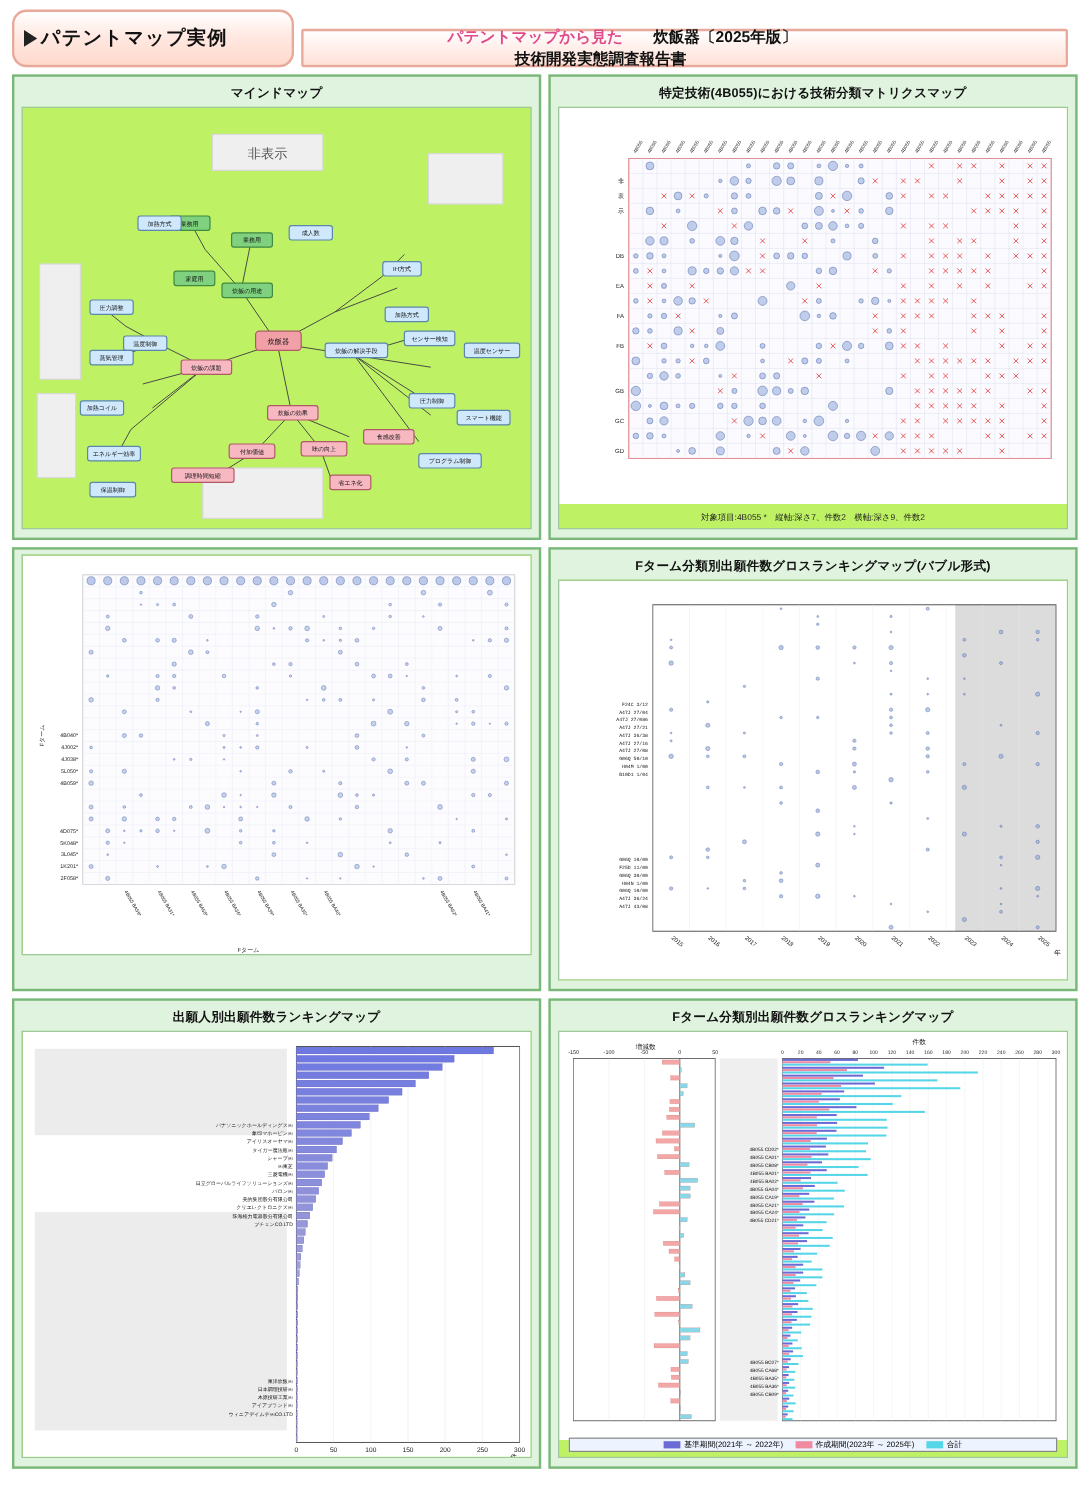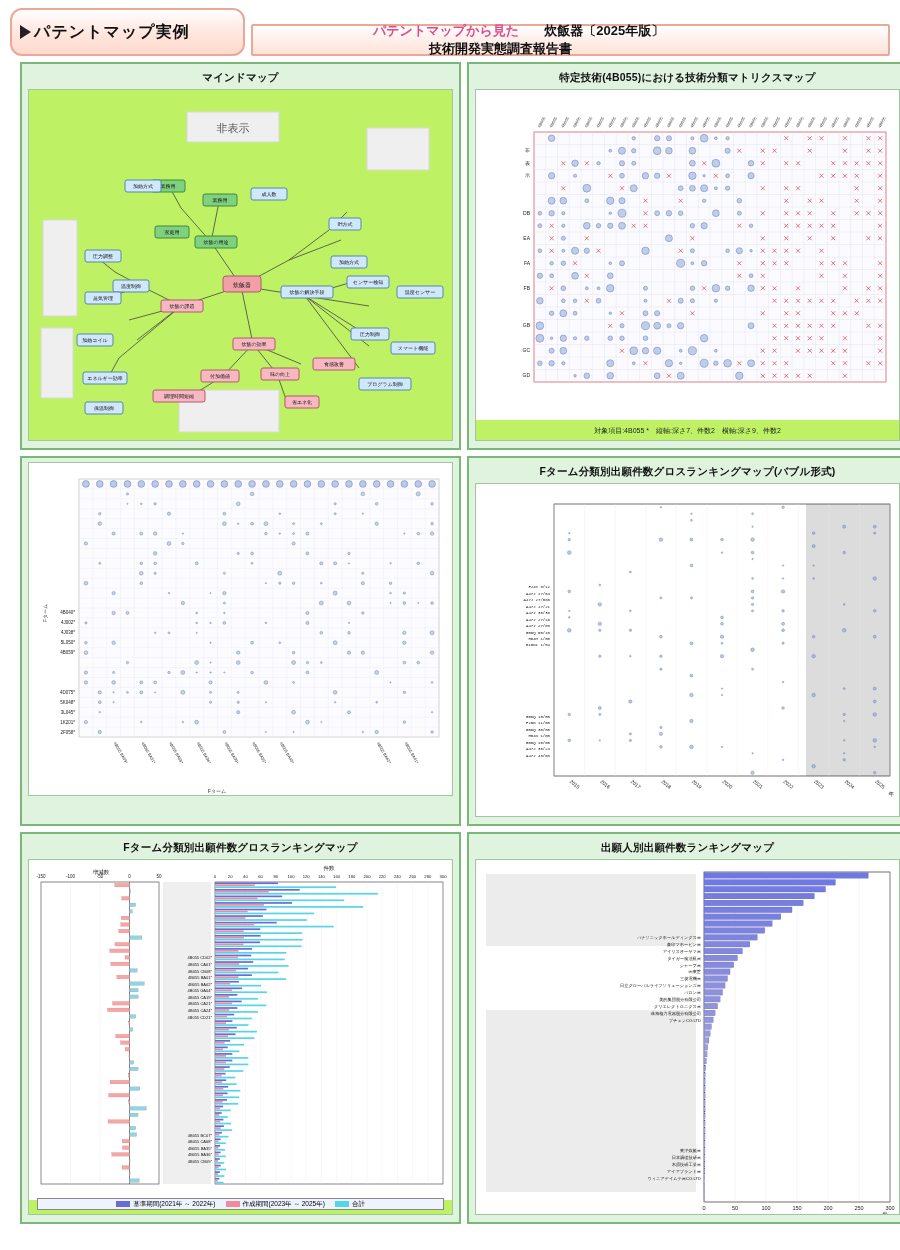--- a/index.html
+++ b/index.html
@@ -59,21 +59,21 @@
   .hr-line1 { font-size: 13px; font-weight: bold; color: #111; white-space: nowrap;}
   .hr-line1 .pink { color: #e04a8a; }
   .hr-line2 { font-size: 13px; font-weight: bold; color: #111; padding-left: 56px; }
 
   
   .grid {
     display: grid;
     grid-template-columns: 441px 441px;
     grid-template-rows: 388px 370px 392px;
     gap: 6px;
-    margin: 0 14px;
+    margin: 0 4px;
   }
   .panel {
     border: 2px solid #7ab87a;
     background: #dff3df;
     padding: 4px 6px 6px 6px;
     position: relative;
     overflow: hidden;
   }
   .panel-title {
     text-align: center;
@@ -1145,20 +1145,122 @@
               <text x="337.6363636363636" y="298" font-size="5" fill="#222" text-anchor="start" transform="rotate(40 337.6363636363636 298)" font-family="'Liberation Sans',sans-serif">2023</text>
               <text x="368.1818181818182" y="298" font-size="5" fill="#222" text-anchor="start" transform="rotate(40 368.1818181818182 298)" font-family="'Liberation Sans',sans-serif">2024</text>
               <text x="398.72727272727275" y="298" font-size="5" fill="#222" text-anchor="start" transform="rotate(40 398.72727272727275 298)" font-family="'Liberation Sans',sans-serif">2025</text>
             </g>
           <text x="418" y="312" font-size="5.5" fill="#222" text-anchor="end" font-family="'Liberation Sans',sans-serif">年</text>
         </svg>
       </div>
     </div>
 
     <div class="panel">
+      <div class="panel-title">出願人別出願件数ランキングマップ</div>
+      <div class="plot">
+        <svg width="425" height="358" viewBox="0 0 425 358">
+          <rect x="0" y="0" width="425" height="358" fill="#fff"></rect>
+
+          <rect x="10" y="14" width="210" height="72" fill="#ececec"></rect>
+          <rect x="10" y="150" width="210" height="182" fill="#ececec"></rect>
+          <rect x="228" y="12" width="186" height="330" fill="none" stroke="#333" stroke-width="0.7"></rect>
+          <g id="m4-grid" stroke="#e2e2e2" stroke-width="0.35">
+              <line x1="228" y1="12" x2="228" y2="342"></line>
+              <line x1="259" y1="12" x2="259" y2="342"></line>
+              <line x1="290" y1="12" x2="290" y2="342"></line>
+              <line x1="321" y1="12" x2="321" y2="342"></line>
+              <line x1="352" y1="12" x2="352" y2="342"></line>
+              <line x1="383" y1="12" x2="383" y2="342"></line>
+              <line x1="414" y1="12" x2="414" y2="342"></line>
+            </g>
+          <g id="m4-bars">
+              <rect x="228" y="12.6" width="164.3" height="5.675" fill="rgb(110,120,225)" stroke="#4a4ab5" stroke-width="0.2"></rect>
+              <rect x="228" y="19.475" width="131.44" height="5.675" fill="rgb(112,121,225)" stroke="#4a4ab5" stroke-width="0.2"></rect>
+              <rect x="228" y="26.35" width="121.52" height="5.675" fill="rgb(114,123,224)" stroke="#4a4ab5" stroke-width="0.2"></rect>
+              <rect x="228" y="33.225" width="110.36" height="5.675" fill="rgb(116,124,224)" stroke="#4a4ab5" stroke-width="0.2"></rect>
+              <rect x="228" y="40.1" width="99.2" height="5.675" fill="rgb(118,126,223)" stroke="#4a4ab5" stroke-width="0.2"></rect>
+              <rect x="228" y="46.975" width="88.04" height="5.675" fill="rgb(119,127,223)" stroke="#4a4ab5" stroke-width="0.2"></rect>
+              <rect x="228" y="53.85" width="76.88" height="5.675" fill="rgb(121,129,223)" stroke="#4a4ab5" stroke-width="0.2"></rect>
+              <rect x="228" y="60.725" width="68.2" height="5.675" fill="rgb(123,130,222)" stroke="#4a4ab5" stroke-width="0.2"></rect>
+              <rect x="228" y="67.6" width="60.76" height="5.675" fill="rgb(125,132,222)" stroke="#4a4ab5" stroke-width="0.2"></rect>
+              <rect x="228" y="74.475" width="53.32" height="5.675" fill="rgb(127,133,221)" stroke="#4a4ab5" stroke-width="0.2"></rect>
+              <rect x="228" y="81.35" width="45.88" height="5.675" fill="rgb(129,135,221)" stroke="#4a4ab5" stroke-width="0.2"></rect>
+              <rect x="228" y="88.225" width="38.44" height="5.675" fill="rgb(131,136,220)" stroke="#4a4ab5" stroke-width="0.2"></rect>
+              <rect x="228" y="95.1" width="33.48" height="5.675" fill="rgb(133,138,220)" stroke="#4a4ab5" stroke-width="0.2"></rect>
+              <rect x="228" y="101.975" width="29.76" height="5.675" fill="rgb(134,139,220)" stroke="#4a4ab5" stroke-width="0.2"></rect>
+              <rect x="228" y="108.85" width="26.04" height="5.675" fill="rgb(136,140,219)" stroke="#4a4ab5" stroke-width="0.2"></rect>
+              <rect x="228" y="115.725" width="23.56" height="5.675" fill="rgb(138,142,219)" stroke="#4a4ab5" stroke-width="0.2"></rect>
+              <rect x="228" y="122.6" width="21.08" height="5.675" fill="rgb(140,143,218)" stroke="#4a4ab5" stroke-width="0.2"></rect>
+              <rect x="228" y="129.475" width="18.6" height="5.675" fill="rgb(142,145,218)" stroke="#4a4ab5" stroke-width="0.2"></rect>
+              <rect x="228" y="136.35" width="16.12" height="5.675" fill="rgb(144,146,218)" stroke="#4a4ab5" stroke-width="0.2"></rect>
+              <rect x="228" y="143.225" width="13.64" height="5.675" fill="rgb(146,148,217)" stroke="#4a4ab5" stroke-width="0.2"></rect>
+              <rect x="228" y="150.1" width="11.16" height="5.675" fill="rgb(148,149,217)" stroke="#4a4ab5" stroke-width="0.2"></rect>
+              <rect x="228" y="156.975" width="9.3" height="5.675" fill="rgb(149,151,216)" stroke="#4a4ab5" stroke-width="0.2"></rect>
+              <rect x="228" y="163.85" width="7.44" height="5.675" fill="rgb(151,152,216)" stroke="#4a4ab5" stroke-width="0.2"></rect>
+              <rect x="228" y="170.725" width="6.2" height="5.675" fill="rgb(153,154,215)" stroke="#4a4ab5" stroke-width="0.2"></rect>
+              <rect x="228" y="177.6" width="4.96" height="5.675" fill="rgb(155,155,215)" stroke="#4a4ab5" stroke-width="0.2"></rect>
+              <rect x="228" y="184.475" width="3.72" height="5.675" fill="rgb(157,156,215)" stroke="#4a4ab5" stroke-width="0.2"></rect>
+              <rect x="228" y="191.35" width="3.1" height="5.675" fill="rgb(159,158,214)" stroke="#4a4ab5" stroke-width="0.2"></rect>
+              <rect x="228" y="198.225" width="2.48" height="5.675" fill="rgb(161,159,214)" stroke="#4a4ab5" stroke-width="0.2"></rect>
+              <rect x="228" y="205.1" width="1.86" height="5.675" fill="rgb(163,161,213)" stroke="#4a4ab5" stroke-width="0.2"></rect>
+              <rect x="228" y="211.975" width="1.24" height="5.675" fill="rgb(164,162,213)" stroke="#4a4ab5" stroke-width="0.2"></rect>
+              <rect x="228" y="218.85" width="1.24" height="5.675" fill="rgb(166,164,213)" stroke="#4a4ab5" stroke-width="0.2"></rect>
+              <rect x="228" y="225.725" width="1.2152" height="5.675" fill="rgb(168,165,212)" stroke="#4a4ab5" stroke-width="0.2"></rect>
+              <rect x="228" y="232.6" width="1.1904000000000001" height="5.675" fill="rgb(170,167,212)" stroke="#4a4ab5" stroke-width="0.2"></rect>
+              <rect x="228" y="239.475" width="1.1656" height="5.675" fill="rgb(172,168,211)" stroke="#4a4ab5" stroke-width="0.2"></rect>
+              <rect x="228" y="246.35" width="1.1408" height="5.675" fill="rgb(174,170,211)" stroke="#4a4ab5" stroke-width="0.2"></rect>
+              <rect x="228" y="253.225" width="1.116" height="5.675" fill="rgb(176,171,210)" stroke="#4a4ab5" stroke-width="0.2"></rect>
+              <rect x="228" y="260.1" width="1.0912" height="5.675" fill="rgb(178,173,210)" stroke="#4a4ab5" stroke-width="0.2"></rect>
+              <rect x="228" y="266.975" width="1.0664" height="5.675" fill="rgb(179,174,210)" stroke="#4a4ab5" stroke-width="0.2"></rect>
+              <rect x="228" y="273.85" width="1.0415999999999999" height="5.675" fill="rgb(181,175,209)" stroke="#4a4ab5" stroke-width="0.2"></rect>
+              <rect x="228" y="280.725" width="1.0168000000000001" height="5.675" fill="rgb(183,177,209)" stroke="#4a4ab5" stroke-width="0.2"></rect>
+              <rect x="228" y="287.6" width="0.9920000000000001" height="5.675" fill="rgb(185,178,208)" stroke="#4a4ab5" stroke-width="0.2"></rect>
+              <rect x="228" y="294.475" width="0.9672000000000001" height="5.675" fill="rgb(187,180,208)" stroke="#4a4ab5" stroke-width="0.2"></rect>
+              <rect x="228" y="301.35" width="0.9424000000000001" height="5.675" fill="rgb(189,181,208)" stroke="#4a4ab5" stroke-width="0.2"></rect>
+              <rect x="228" y="308.225" width="0.9175999999999999" height="5.675" fill="rgb(191,183,207)" stroke="#4a4ab5" stroke-width="0.2"></rect>
+              <rect x="228" y="315.1" width="0.8927999999999999" height="5.675" fill="rgb(193,184,207)" stroke="#4a4ab5" stroke-width="0.2"></rect>
+              <rect x="228" y="321.975" width="0.8679999999999999" height="5.675" fill="rgb(194,186,206)" stroke="#4a4ab5" stroke-width="0.2"></rect>
+              <rect x="228" y="328.85" width="0.8432" height="5.675" fill="rgb(196,187,206)" stroke="#4a4ab5" stroke-width="0.2"></rect>
+              <rect x="228" y="335.725" width="0.8183999999999999" height="5.675" fill="rgb(198,189,205)" stroke="#4a4ab5" stroke-width="0.2"></rect>
+            </g>
+          <g id="m4-ylabels">
+              <text x="225" y="79.03125" font-size="4.2" fill="#111" text-anchor="end" font-family="'Liberation Sans',sans-serif">パナソニックホールディングス㈱</text>
+              <text x="225" y="85.90625" font-size="4.2" fill="#111" text-anchor="end" font-family="'Liberation Sans',sans-serif">象印マホービン㈱</text>
+              <text x="225" y="92.78125" font-size="4.2" fill="#111" text-anchor="end" font-family="'Liberation Sans',sans-serif">アイリスオーヤマ㈱</text>
+              <text x="225" y="99.65625" font-size="4.2" fill="#111" text-anchor="end" font-family="'Liberation Sans',sans-serif">タイガー魔法瓶㈱</text>
+              <text x="225" y="106.53125" font-size="4.2" fill="#111" text-anchor="end" font-family="'Liberation Sans',sans-serif">シャープ㈱</text>
+              <text x="225" y="113.40625" font-size="4.2" fill="#111" text-anchor="end" font-family="'Liberation Sans',sans-serif">㈱東芝</text>
+              <text x="225" y="120.28125" font-size="4.2" fill="#111" text-anchor="end" font-family="'Liberation Sans',sans-serif">三菱電機㈱</text>
+              <text x="225" y="127.15625" font-size="4.2" fill="#111" text-anchor="end" font-family="'Liberation Sans',sans-serif">日立グローバルライフソリューションズ㈱</text>
+              <text x="225" y="134.03125" font-size="4.2" fill="#111" text-anchor="end" font-family="'Liberation Sans',sans-serif">バロン㈱</text>
+              <text x="225" y="140.90625" font-size="4.2" fill="#111" text-anchor="end" font-family="'Liberation Sans',sans-serif">美的集団股分有限公司</text>
+              <text x="225" y="147.78125" font-size="4.2" fill="#111" text-anchor="end" font-family="'Liberation Sans',sans-serif">クリエレクトロニクス㈱</text>
+              <text x="225" y="154.65625" font-size="4.2" fill="#111" text-anchor="end" font-family="'Liberation Sans',sans-serif">珠海格力電器股分有限公司</text>
+              <text x="225" y="161.53125" font-size="4.2" fill="#111" text-anchor="end" font-family="'Liberation Sans',sans-serif">ブチェンCO.LTD</text>
+              <text x="225" y="292.15625" font-size="4.2" fill="#111" text-anchor="end" font-family="'Liberation Sans',sans-serif">東洋炊飯㈱</text>
+              <text x="225" y="299.03125" font-size="4.2" fill="#111" text-anchor="end" font-family="'Liberation Sans',sans-serif">日本調理技研㈱</text>
+              <text x="225" y="305.90625" font-size="4.2" fill="#111" text-anchor="end" font-family="'Liberation Sans',sans-serif">木原技研工業㈱</text>
+              <text x="225" y="312.78125" font-size="4.2" fill="#111" text-anchor="end" font-family="'Liberation Sans',sans-serif">アイアブランド㈱</text>
+              <text x="225" y="319.65625" font-size="4.2" fill="#111" text-anchor="end" font-family="'Liberation Sans',sans-serif">ウィニアデイムテ㈱CO.LTD</text>
+            </g>
+          <g id="m4-xlabels">
+              <text x="228" y="350" font-size="5.5" fill="#222" text-anchor="middle" font-family="'Liberation Sans',sans-serif">0</text>
+              <text x="259" y="350" font-size="5.5" fill="#222" text-anchor="middle" font-family="'Liberation Sans',sans-serif">50</text>
+              <text x="290" y="350" font-size="5.5" fill="#222" text-anchor="middle" font-family="'Liberation Sans',sans-serif">100</text>
+              <text x="321" y="350" font-size="5.5" fill="#222" text-anchor="middle" font-family="'Liberation Sans',sans-serif">150</text>
+              <text x="352" y="350" font-size="5.5" fill="#222" text-anchor="middle" font-family="'Liberation Sans',sans-serif">200</text>
+              <text x="383" y="350" font-size="5.5" fill="#222" text-anchor="middle" font-family="'Liberation Sans',sans-serif">250</text>
+              <text x="414" y="350" font-size="5.5" fill="#222" text-anchor="middle" font-family="'Liberation Sans',sans-serif">300</text>
+            </g>
+          <text x="412" y="356" font-size="5.5" fill="#222" text-anchor="end" font-family="'Liberation Sans',sans-serif">件</text>
+        </svg>
+      </div>
+    </div>
+
+    <div class="panel">
       <div class="panel-title">Fターム分類別出願件数グロスランキングマップ</div>
       <div class="plot">
         <svg width="425" height="340" viewBox="0 0 425 340">
           <rect x="0" y="0" width="425" height="340" fill="#fff"></rect>
           <text x="72" y="14" font-size="5.5" fill="#222" text-anchor="middle" font-family="'Liberation Sans',sans-serif">増減数</text>
           <text x="300" y="10" font-size="5.5" fill="#222" text-anchor="middle" font-family="'Liberation Sans',sans-serif">件数</text>
 
           <rect x="12" y="22" width="118" height="302" fill="none" stroke="#333" stroke-width="0.6"></rect>
 
           <rect x="186" y="22" width="228" height="302" fill="none" stroke="#333" stroke-width="0.6"></rect>
@@ -1425,116 +1527,14 @@
             <span>作成期間(2023年 ～ 2025年)</span>
           </span>
           <span class="lg-item">
             <span class="lg-sw" style="background:#55d6e8"></span>
             <span>合計</span>
           </span>
         </div>
       </div>
     </div>
 
-    <div class="panel">
-      <div class="panel-title">出願人別出願件数ランキングマップ</div>
-      <div class="plot">
-        <svg width="425" height="358" viewBox="0 0 425 358">
-          <rect x="0" y="0" width="425" height="358" fill="#fff"></rect>
-
-          <rect x="10" y="14" width="210" height="72" fill="#ececec"></rect>
-          <rect x="10" y="150" width="210" height="182" fill="#ececec"></rect>
-          <rect x="228" y="12" width="186" height="330" fill="none" stroke="#333" stroke-width="0.7"></rect>
-          <g id="m4-grid" stroke="#e2e2e2" stroke-width="0.35">
-              <line x1="228" y1="12" x2="228" y2="342"></line>
-              <line x1="259" y1="12" x2="259" y2="342"></line>
-              <line x1="290" y1="12" x2="290" y2="342"></line>
-              <line x1="321" y1="12" x2="321" y2="342"></line>
-              <line x1="352" y1="12" x2="352" y2="342"></line>
-              <line x1="383" y1="12" x2="383" y2="342"></line>
-              <line x1="414" y1="12" x2="414" y2="342"></line>
-            </g>
-          <g id="m4-bars">
-              <rect x="228" y="12.6" width="164.3" height="5.675" fill="rgb(110,120,225)" stroke="#4a4ab5" stroke-width="0.2"></rect>
-              <rect x="228" y="19.475" width="131.44" height="5.675" fill="rgb(112,121,225)" stroke="#4a4ab5" stroke-width="0.2"></rect>
-              <rect x="228" y="26.35" width="121.52" height="5.675" fill="rgb(114,123,224)" stroke="#4a4ab5" stroke-width="0.2"></rect>
-              <rect x="228" y="33.225" width="110.36" height="5.675" fill="rgb(116,124,224)" stroke="#4a4ab5" stroke-width="0.2"></rect>
-              <rect x="228" y="40.1" width="99.2" height="5.675" fill="rgb(118,126,223)" stroke="#4a4ab5" stroke-width="0.2"></rect>
-              <rect x="228" y="46.975" width="88.04" height="5.675" fill="rgb(119,127,223)" stroke="#4a4ab5" stroke-width="0.2"></rect>
-              <rect x="228" y="53.85" width="76.88" height="5.675" fill="rgb(121,129,223)" stroke="#4a4ab5" stroke-width="0.2"></rect>
-              <rect x="228" y="60.725" width="68.2" height="5.675" fill="rgb(123,130,222)" stroke="#4a4ab5" stroke-width="0.2"></rect>
-              <rect x="228" y="67.6" width="60.76" height="5.675" fill="rgb(125,132,222)" stroke="#4a4ab5" stroke-width="0.2"></rect>
-              <rect x="228" y="74.475" width="53.32" height="5.675" fill="rgb(127,133,221)" stroke="#4a4ab5" stroke-width="0.2"></rect>
-              <rect x="228" y="81.35" width="45.88" height="5.675" fill="rgb(129,135,221)" stroke="#4a4ab5" stroke-width="0.2"></rect>
-              <rect x="228" y="88.225" width="38.44" height="5.675" fill="rgb(131,136,220)" stroke="#4a4ab5" stroke-width="0.2"></rect>
-              <rect x="228" y="95.1" width="33.48" height="5.675" fill="rgb(133,138,220)" stroke="#4a4ab5" stroke-width="0.2"></rect>
-              <rect x="228" y="101.975" width="29.76" height="5.675" fill="rgb(134,139,220)" stroke="#4a4ab5" stroke-width="0.2"></rect>
-              <rect x="228" y="108.85" width="26.04" height="5.675" fill="rgb(136,140,219)" stroke="#4a4ab5" stroke-width="0.2"></rect>
-              <rect x="228" y="115.725" width="23.56" height="5.675" fill="rgb(138,142,219)" stroke="#4a4ab5" stroke-width="0.2"></rect>
-              <rect x="228" y="122.6" width="21.08" height="5.675" fill="rgb(140,143,218)" stroke="#4a4ab5" stroke-width="0.2"></rect>
-              <rect x="228" y="129.475" width="18.6" height="5.675" fill="rgb(142,145,218)" stroke="#4a4ab5" stroke-width="0.2"></rect>
-              <rect x="228" y="136.35" width="16.12" height="5.675" fill="rgb(144,146,218)" stroke="#4a4ab5" stroke-width="0.2"></rect>
-              <rect x="228" y="143.225" width="13.64" height="5.675" fill="rgb(146,148,217)" stroke="#4a4ab5" stroke-width="0.2"></rect>
-              <rect x="228" y="150.1" width="11.16" height="5.675" fill="rgb(148,149,217)" stroke="#4a4ab5" stroke-width="0.2"></rect>
-              <rect x="228" y="156.975" width="9.3" height="5.675" fill="rgb(149,151,216)" stroke="#4a4ab5" stroke-width="0.2"></rect>
-              <rect x="228" y="163.85" width="7.44" height="5.675" fill="rgb(151,152,216)" stroke="#4a4ab5" stroke-width="0.2"></rect>
-              <rect x="228" y="170.725" width="6.2" height="5.675" fill="rgb(153,154,215)" stroke="#4a4ab5" stroke-width="0.2"></rect>
-              <rect x="228" y="177.6" width="4.96" height="5.675" fill="rgb(155,155,215)" stroke="#4a4ab5" stroke-width="0.2"></rect>
-              <rect x="228" y="184.475" width="3.72" height="5.675" fill="rgb(157,156,215)" stroke="#4a4ab5" stroke-width="0.2"></rect>
-              <rect x="228" y="191.35" width="3.1" height="5.675" fill="rgb(159,158,214)" stroke="#4a4ab5" stroke-width="0.2"></rect>
-              <rect x="228" y="198.225" width="2.48" height="5.675" fill="rgb(161,159,214)" stroke="#4a4ab5" stroke-width="0.2"></rect>
-              <rect x="228" y="205.1" width="1.86" height="5.675" fill="rgb(163,161,213)" stroke="#4a4ab5" stroke-width="0.2"></rect>
-              <rect x="228" y="211.975" width="1.24" height="5.675" fill="rgb(164,162,213)" stroke="#4a4ab5" stroke-width="0.2"></rect>
-              <rect x="228" y="218.85" width="1.24" height="5.675" fill="rgb(166,164,213)" stroke="#4a4ab5" stroke-width="0.2"></rect>
-              <rect x="228" y="225.725" width="1.2152" height="5.675" fill="rgb(168,165,212)" stroke="#4a4ab5" stroke-width="0.2"></rect>
-              <rect x="228" y="232.6" width="1.1904000000000001" height="5.675" fill="rgb(170,167,212)" stroke="#4a4ab5" stroke-width="0.2"></rect>
-              <rect x="228" y="239.475" width="1.1656" height="5.675" fill="rgb(172,168,211)" stroke="#4a4ab5" stroke-width="0.2"></rect>
-              <rect x="228" y="246.35" width="1.1408" height="5.675" fill="rgb(174,170,211)" stroke="#4a4ab5" stroke-width="0.2"></rect>
-              <rect x="228" y="253.225" width="1.116" height="5.675" fill="rgb(176,171,210)" stroke="#4a4ab5" stroke-width="0.2"></rect>
-              <rect x="228" y="260.1" width="1.0912" height="5.675" fill="rgb(178,173,210)" stroke="#4a4ab5" stroke-width="0.2"></rect>
-              <rect x="228" y="266.975" width="1.0664" height="5.675" fill="rgb(179,174,210)" stroke="#4a4ab5" stroke-width="0.2"></rect>
-              <rect x="228" y="273.85" width="1.0415999999999999" height="5.675" fill="rgb(181,175,209)" stroke="#4a4ab5" stroke-width="0.2"></rect>
-              <rect x="228" y="280.725" width="1.0168000000000001" height="5.675" fill="rgb(183,177,209)" stroke="#4a4ab5" stroke-width="0.2"></rect>
-              <rect x="228" y="287.6" width="0.9920000000000001" height="5.675" fill="rgb(185,178,208)" stroke="#4a4ab5" stroke-width="0.2"></rect>
-              <rect x="228" y="294.475" width="0.9672000000000001" height="5.675" fill="rgb(187,180,208)" stroke="#4a4ab5" stroke-width="0.2"></rect>
-              <rect x="228" y="301.35" width="0.9424000000000001" height="5.675" fill="rgb(189,181,208)" stroke="#4a4ab5" stroke-width="0.2"></rect>
-              <rect x="228" y="308.225" width="0.9175999999999999" height="5.675" fill="rgb(191,183,207)" stroke="#4a4ab5" stroke-width="0.2"></rect>
-              <rect x="228" y="315.1" width="0.8927999999999999" height="5.675" fill="rgb(193,184,207)" stroke="#4a4ab5" stroke-width="0.2"></rect>
-              <rect x="228" y="321.975" width="0.8679999999999999" height="5.675" fill="rgb(194,186,206)" stroke="#4a4ab5" stroke-width="0.2"></rect>
-              <rect x="228" y="328.85" width="0.8432" height="5.675" fill="rgb(196,187,206)" stroke="#4a4ab5" stroke-width="0.2"></rect>
-              <rect x="228" y="335.725" width="0.8183999999999999" height="5.675" fill="rgb(198,189,205)" stroke="#4a4ab5" stroke-width="0.2"></rect>
-            </g>
-          <g id="m4-ylabels">
-              <text x="225" y="79.03125" font-size="4.2" fill="#111" text-anchor="end" font-family="'Liberation Sans',sans-serif">パナソニックホールディングス㈱</text>
-              <text x="225" y="85.90625" font-size="4.2" fill="#111" text-anchor="end" font-family="'Liberation Sans',sans-serif">象印マホービン㈱</text>
-              <text x="225" y="92.78125" font-size="4.2" fill="#111" text-anchor="end" font-family="'Liberation Sans',sans-serif">アイリスオーヤマ㈱</text>
-              <text x="225" y="99.65625" font-size="4.2" fill="#111" text-anchor="end" font-family="'Liberation Sans',sans-serif">タイガー魔法瓶㈱</text>
-              <text x="225" y="106.53125" font-size="4.2" fill="#111" text-anchor="end" font-family="'Liberation Sans',sans-serif">シャープ㈱</text>
-              <text x="225" y="113.40625" font-size="4.2" fill="#111" text-anchor="end" font-family="'Liberation Sans',sans-serif">㈱東芝</text>
-              <text x="225" y="120.28125" font-size="4.2" fill="#111" text-anchor="end" font-family="'Liberation Sans',sans-serif">三菱電機㈱</text>
-              <text x="225" y="127.15625" font-size="4.2" fill="#111" text-anchor="end" font-family="'Liberation Sans',sans-serif">日立グローバルライフソリューションズ㈱</text>
-              <text x="225" y="134.03125" font-size="4.2" fill="#111" text-anchor="end" font-family="'Liberation Sans',sans-serif">バロン㈱</text>
-              <text x="225" y="140.90625" font-size="4.2" fill="#111" text-anchor="end" font-family="'Liberation Sans',sans-serif">美的集団股分有限公司</text>
-              <text x="225" y="147.78125" font-size="4.2" fill="#111" text-anchor="end" font-family="'Liberation Sans',sans-serif">クリエレクトロニクス㈱</text>
-              <text x="225" y="154.65625" font-size="4.2" fill="#111" text-anchor="end" font-family="'Liberation Sans',sans-serif">珠海格力電器股分有限公司</text>
-              <text x="225" y="161.53125" font-size="4.2" fill="#111" text-anchor="end" font-family="'Liberation Sans',sans-serif">ブチェンCO.LTD</text>
-              <text x="225" y="292.15625" font-size="4.2" fill="#111" text-anchor="end" font-family="'Liberation Sans',sans-serif">東洋炊飯㈱</text>
-              <text x="225" y="299.03125" font-size="4.2" fill="#111" text-anchor="end" font-family="'Liberation Sans',sans-serif">日本調理技研㈱</text>
-              <text x="225" y="305.90625" font-size="4.2" fill="#111" text-anchor="end" font-family="'Liberation Sans',sans-serif">木原技研工業㈱</text>
-              <text x="225" y="312.78125" font-size="4.2" fill="#111" text-anchor="end" font-family="'Liberation Sans',sans-serif">アイアブランド㈱</text>
-              <text x="225" y="319.65625" font-size="4.2" fill="#111" text-anchor="end" font-family="'Liberation Sans',sans-serif">ウィニアデイムテ㈱CO.LTD</text>
-            </g>
-          <g id="m4-xlabels">
-              <text x="228" y="350" font-size="5.5" fill="#222" text-anchor="middle" font-family="'Liberation Sans',sans-serif">0</text>
-              <text x="259" y="350" font-size="5.5" fill="#222" text-anchor="middle" font-family="'Liberation Sans',sans-serif">50</text>
-              <text x="290" y="350" font-size="5.5" fill="#222" text-anchor="middle" font-family="'Liberation Sans',sans-serif">100</text>
-              <text x="321" y="350" font-size="5.5" fill="#222" text-anchor="middle" font-family="'Liberation Sans',sans-serif">150</text>
-              <text x="352" y="350" font-size="5.5" fill="#222" text-anchor="middle" font-family="'Liberation Sans',sans-serif">200</text>
-              <text x="383" y="350" font-size="5.5" fill="#222" text-anchor="middle" font-family="'Liberation Sans',sans-serif">250</text>
-              <text x="414" y="350" font-size="5.5" fill="#222" text-anchor="middle" font-family="'Liberation Sans',sans-serif">300</text>
-            </g>
-          <text x="412" y="356" font-size="5.5" fill="#222" text-anchor="end" font-family="'Liberation Sans',sans-serif">件</text>
-        </svg>
-      </div>
-    </div>
-
   </div>
 </div>
 
 </body></html>

